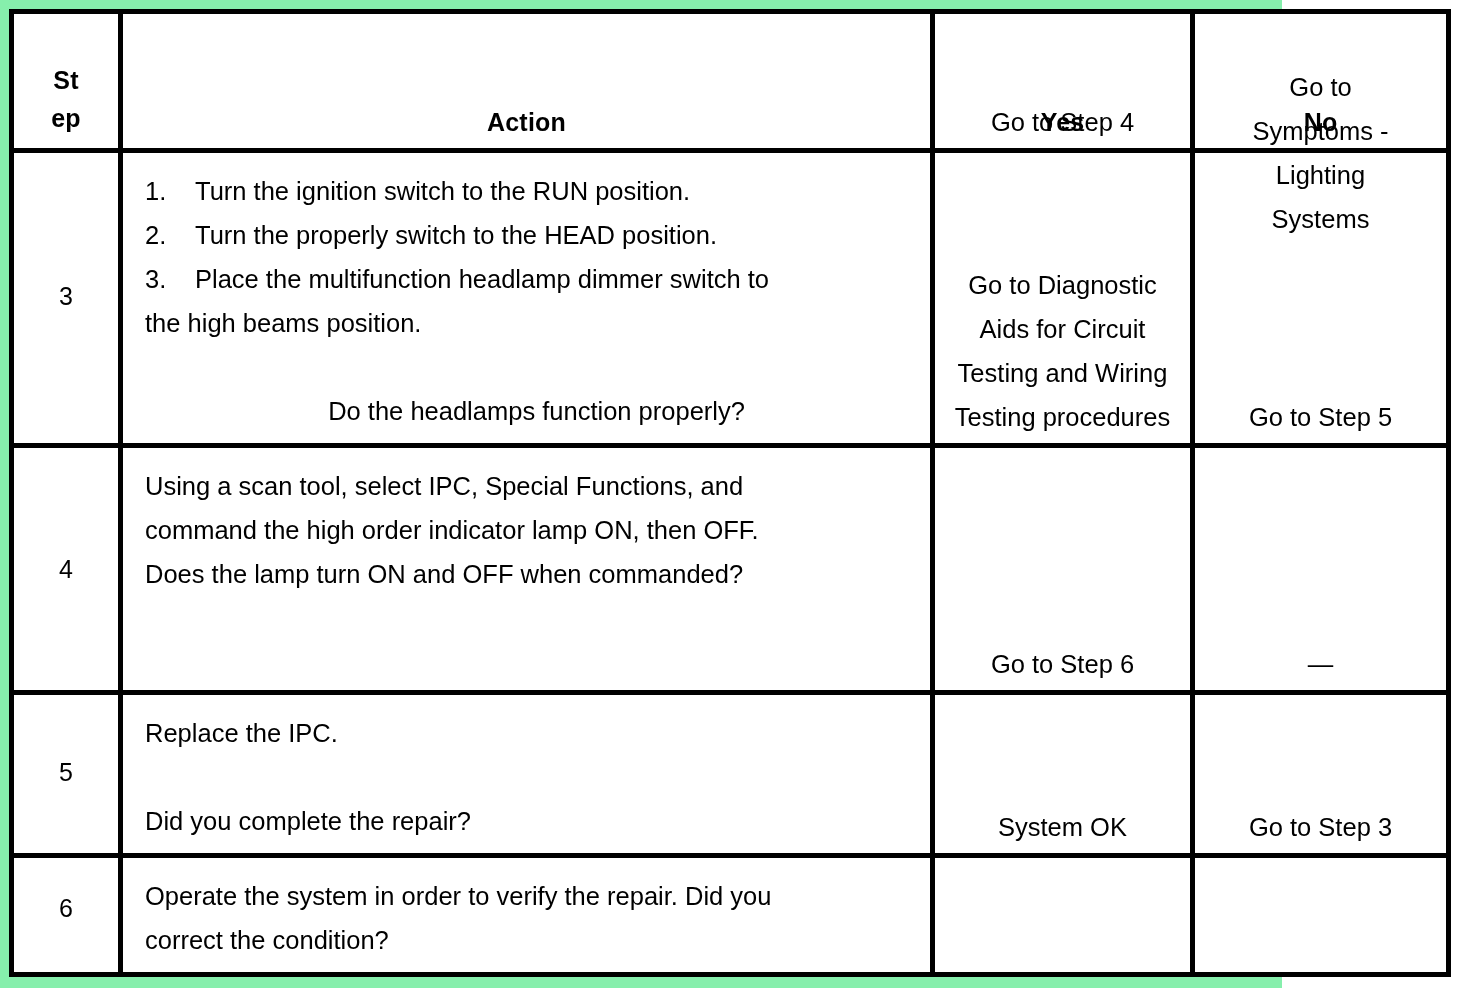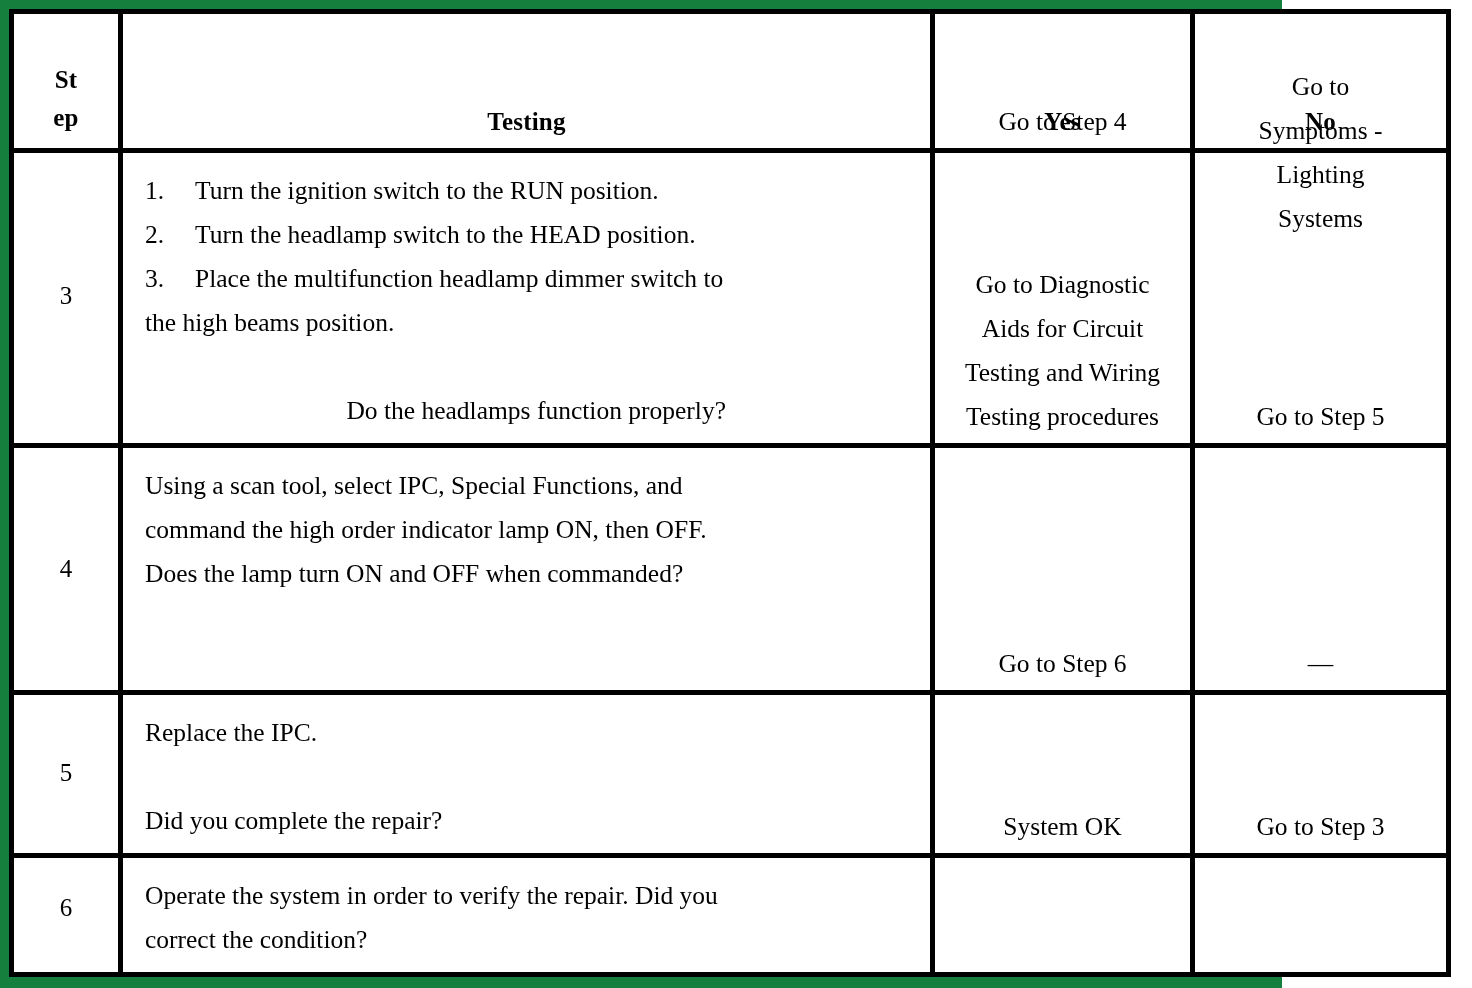--- a/index.html
+++ b/index.html
@@ -14,22 +14,21 @@
     color: #000000;
     overflow: hidden;
   }
 
   .sheet {
     position: absolute;
     left: 0;
     top: 0;
     width: 1282px;
     height: 988px;
-    background: #15803d;
-    font-family: Liberation Serif, serif;
+    background: #86efac;
   }
 
   table.diag-table {
     position: absolute;
     left: 9px;
     top: 9px;
     width: 1437px;
     border-collapse: collapse;
     table-layout: fixed;
     background: #ffffff;
@@ -161,21 +160,21 @@
     <thead>
       <tr>
         <th class="hdr-cell">
           <div class="hdr-inner stacked">
             <span class="ln">St</span>
             <span class="ln">ep</span>
           </div>
         </th>
         <th class="hdr-cell">
           <div class="hdr-inner">
-            <span class="ln">Testing</span>
+            <span class="ln">Action</span>
           </div>
         </th>
         <th class="hdr-cell">
           <div class="hdr-inner">
             <span class="ln">Yes</span>
           </div>
         </th>
         <th class="hdr-cell">
           <div class="hdr-inner">
             <span class="ln">No</span>
@@ -188,21 +187,21 @@
 
       <tr class="row-3">
         <td class="step-cell">
           <div class="rowbox" style="display:flex;align-items:center;justify-content:center;">
             <span>3</span>
           </div>
         </td>
         <td class="action-cell">
           <div class="action-inner">
             <span class="a-line"><span class="a-num">1.</span><span>Turn the ignition switch to the RUN position.</span></span>
-            <span class="a-line"><span class="a-num">2.</span><span>Turn the headlamp switch to the HEAD position.</span></span>
+            <span class="a-line"><span class="a-num">2.</span><span>Turn the properly switch to the HEAD position.</span></span>
             <span class="a-line"><span class="a-num">3.</span><span>Place the multifunction headlamp dimmer switch to</span></span>
             <span class="a-line">the high beams position.</span>
             <span class="a-line spacer">&nbsp;</span>
             <span class="a-line indent-q"> Do the headlamps function properly?</span>
           </div>
         </td>
         <td class="rc-cell">
           <div class="cellbox">
             <div class="rc-lines rc-bottom">
               <span class="ln">Go to Step 4</span>

